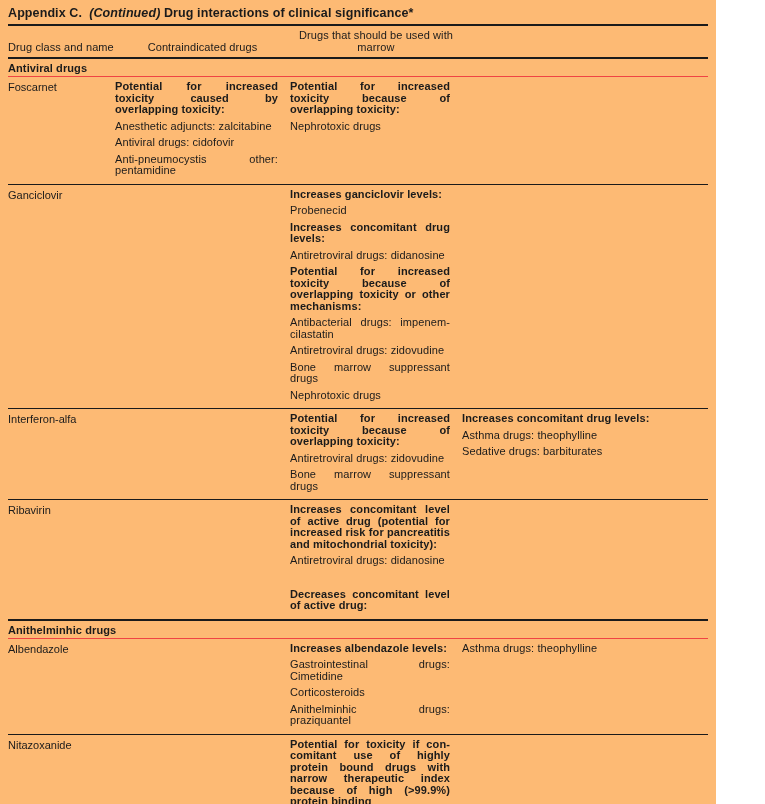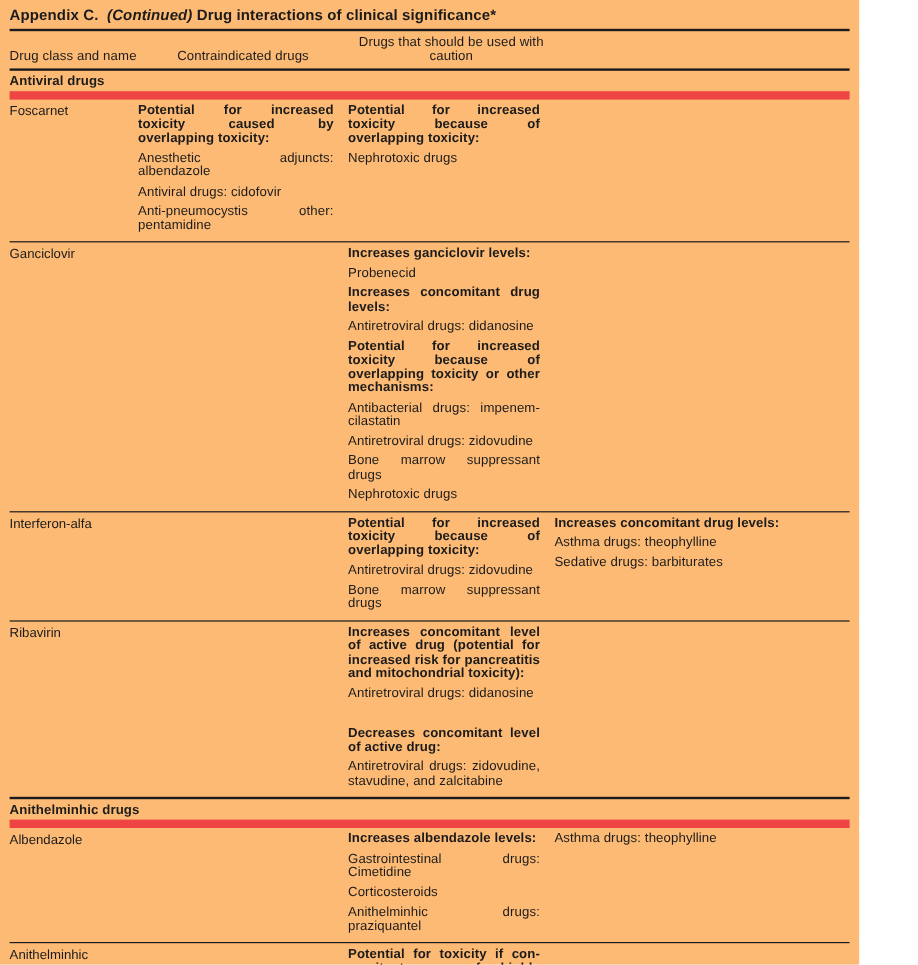--- a/index.html
+++ b/index.html
@@ -31,21 +31,21 @@
     align-items:end;
     padding:3px 0 4px 0;
     border-bottom:2px solid #1b1b1b;
   }
   .hcell{line-height:12px;letter-spacing:.1px;}
   .hcell.center{text-align:center;}
   .hcell.pad{padding:0 6px;}
   .section-row{
     font-weight:bold;
     padding:3px 0 2px 0;
-    border-bottom:7px solid #ef4444;
+    border-bottom:1px solid #ef4444;
     letter-spacing:.1px;
   }
   .drug-row{
     border-bottom:1px solid #1b1b1b;
     padding:2px 0 7px 0;
   }
   .drug-row.thick-bottom{border-bottom-width:2px;}
   .cell{padding-right:12px;box-sizing:border-box;}
   .cell-monitoring{padding-right:2px;}
   .drug-name{line-height:12px;margin-top:2px;}
@@ -63,32 +63,32 @@
 
 <div class="page">
 
   <div class="title"><span>Appendix C.</span>&nbsp;&nbsp;<span class="cont">(Continued)</span> <span>Drug interactions of clinical significance*</span></div>
 
   <div class="rule-thick"></div>
 
   <div class="grid4 header-row">
     <div class="hcell">Drug class and name</div>
     <div class="hcell center pad">Contraindicated drugs</div>
-    <div class="hcell center pad">Drugs that should be used with caution</div>
+    <div class="hcell center pad">Drugs that should be used with marrow</div>
   </div>
 
   <div id="table-body">
       <div class="section-row">Antiviral drugs</div>
       <div class="grid4 drug-row">
         <div class="cell">
           <div class="drug-name">Foscarnet</div>
         </div>
         <div class="cell cell-contra">
           <div class="item bold">Potential for increased toxicity caused by overlapping toxicity:</div>
-          <div class="item">Anesthetic adjuncts: albendazole</div>
+          <div class="item">Anesthetic adjuncts: zalcitabine</div>
           <div class="item">Antiviral drugs: cidofovir</div>
           <div class="item">Anti-pneumocystis other: pentamidine</div>
         </div>
         <div class="cell cell-caution">
           <div class="item bold">Potential for increased toxicity because of overlapping toxicity:</div>
           <div class="item">Nephrotoxic drugs</div>
         </div>
         <div class="cell cell-monitoring"></div>
       </div>
       <div class="grid4 drug-row">
@@ -127,21 +127,20 @@
       </div>
       <div class="grid4 drug-row thick-bottom">
         <div class="cell">
           <div class="drug-name">Ribavirin</div>
         </div>
         <div class="cell cell-contra"></div>
         <div class="cell cell-caution">
           <div class="item bold">Increases concomitant level of active drug (potential for increased risk for pancreatitis and mitochondrial toxicity):</div>
           <div class="item">Antiretroviral drugs: didanosine</div>
           <div class="item bold" style="margin-top: 22px;">Decreases concomitant level of active drug:</div>
-          <div class="item">Antiretroviral drugs: zidovudine, stavudine, and zalcitabine</div>
         </div>
         <div class="cell cell-monitoring"></div>
       </div>
       <div class="section-row">Anithelminhic drugs</div>
       <div class="grid4 drug-row">
         <div class="cell">
           <div class="drug-name">Albendazole</div>
         </div>
         <div class="cell cell-contra"></div>
         <div class="cell cell-caution">
@@ -149,21 +148,21 @@
           <div class="item">Gastrointestinal drugs: Cimetidine</div>
           <div class="item">Corticosteroids</div>
           <div class="item">Anithelminhic drugs: praziquantel</div>
         </div>
         <div class="cell cell-monitoring">
           <div class="item">Asthma drugs: theophylline</div>
         </div>
       </div>
       <div class="grid4 drug-row">
         <div class="cell">
-          <div class="drug-name">Anithelminhic</div>
+          <div class="drug-name">Nitazoxanide</div>
         </div>
         <div class="cell cell-contra"></div>
         <div class="cell cell-caution">
           <div class="item bold">Potential for toxicity if con-comitant use of highly protein bound drugs with narrow therapeutic index because of high (&gt;99.9%) protein binding</div>
         </div>
         <div class="cell cell-monitoring"></div>
       </div>
     </div>
 
 </div>

